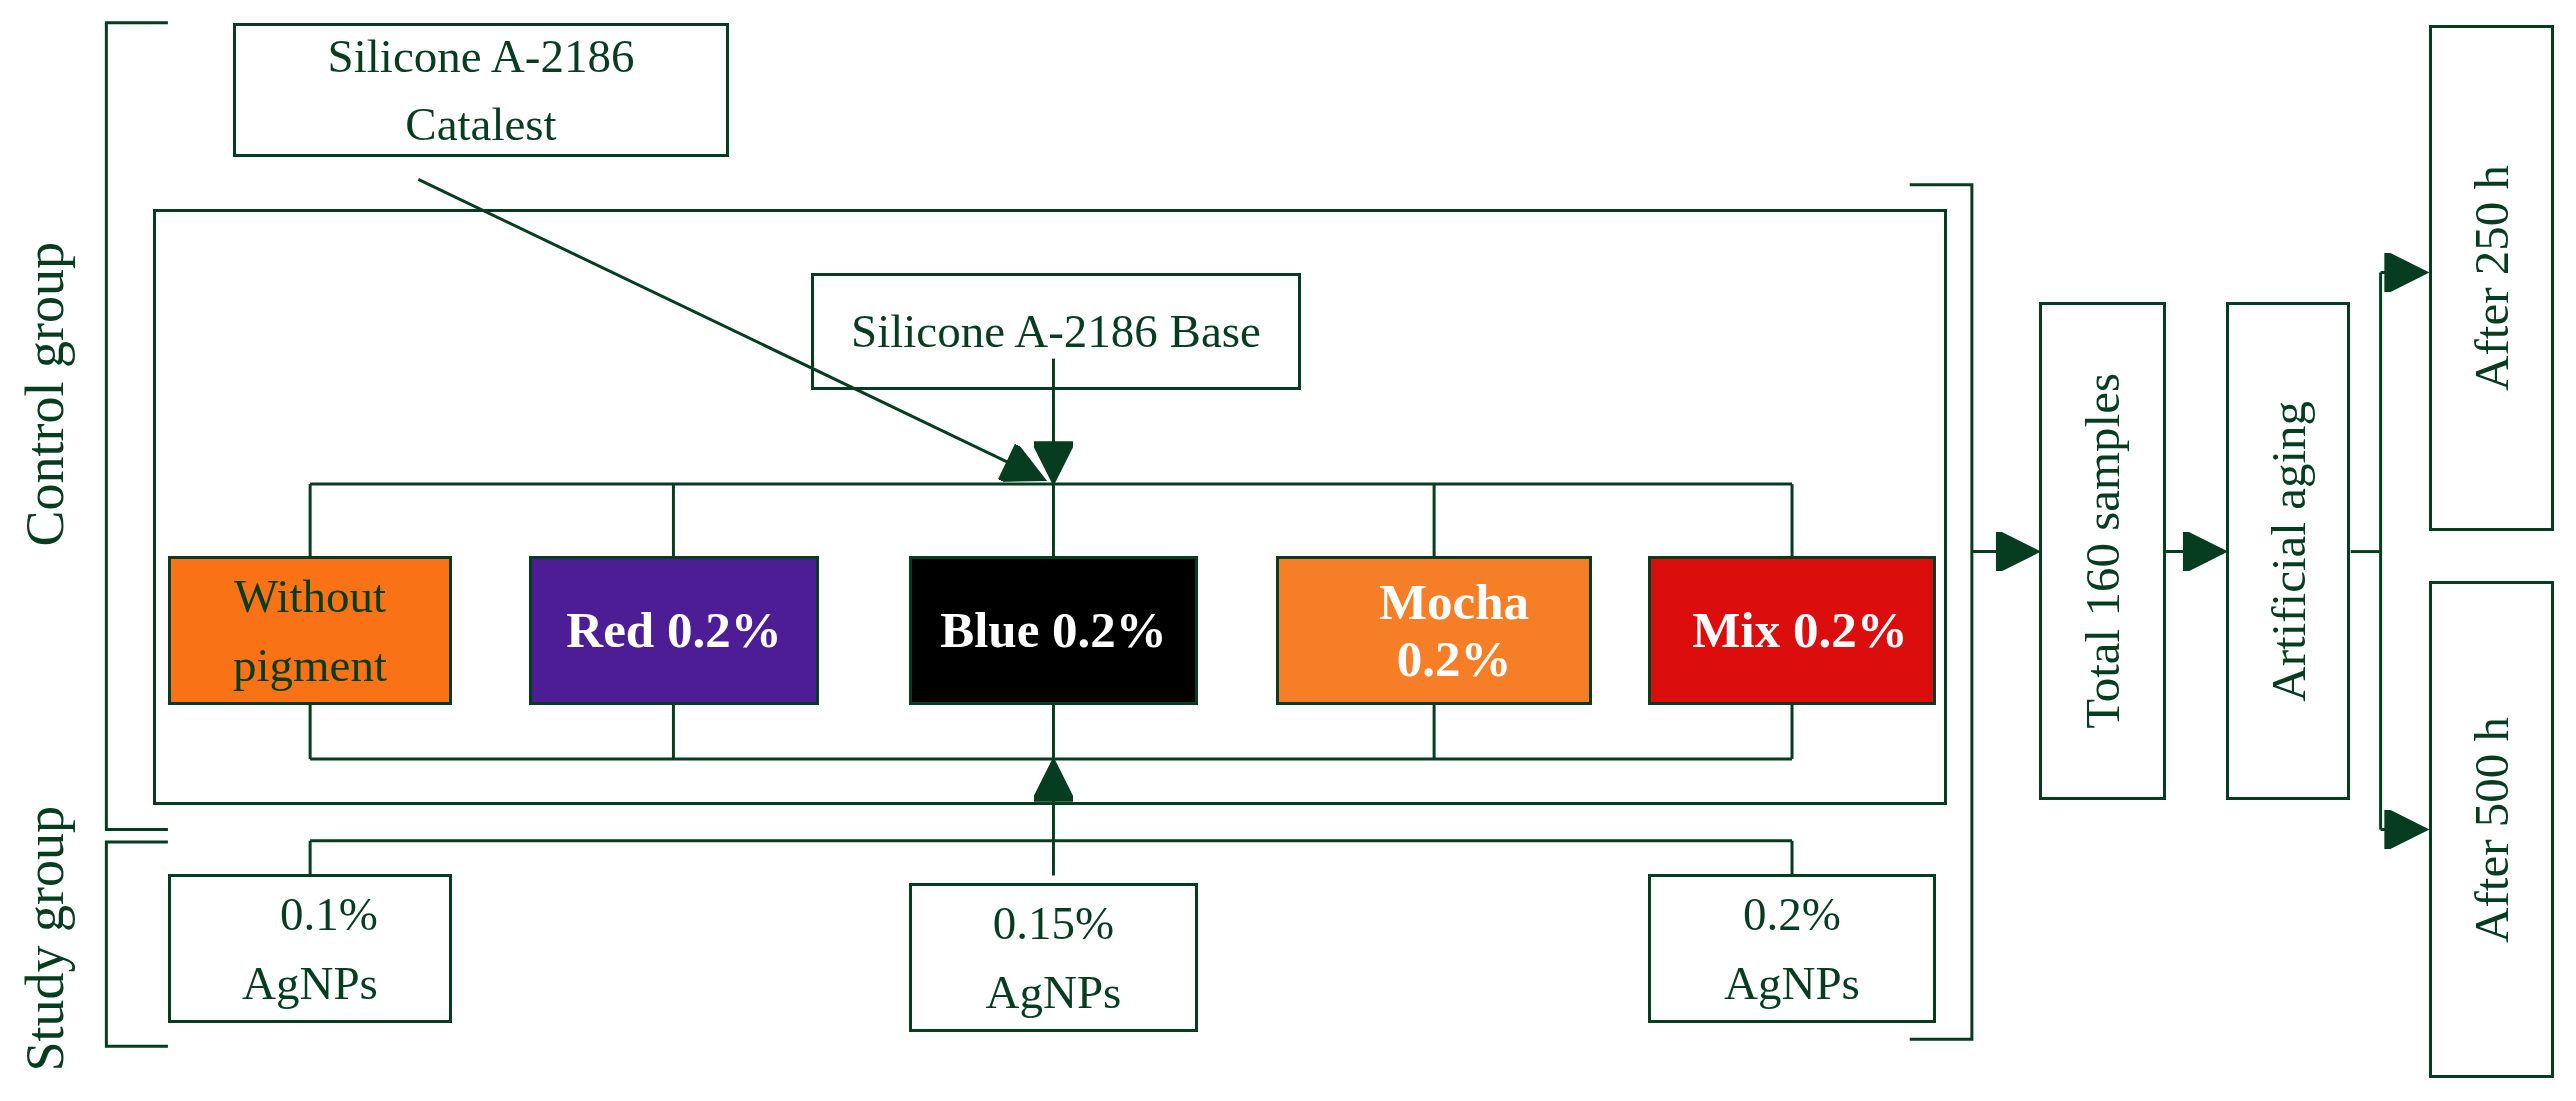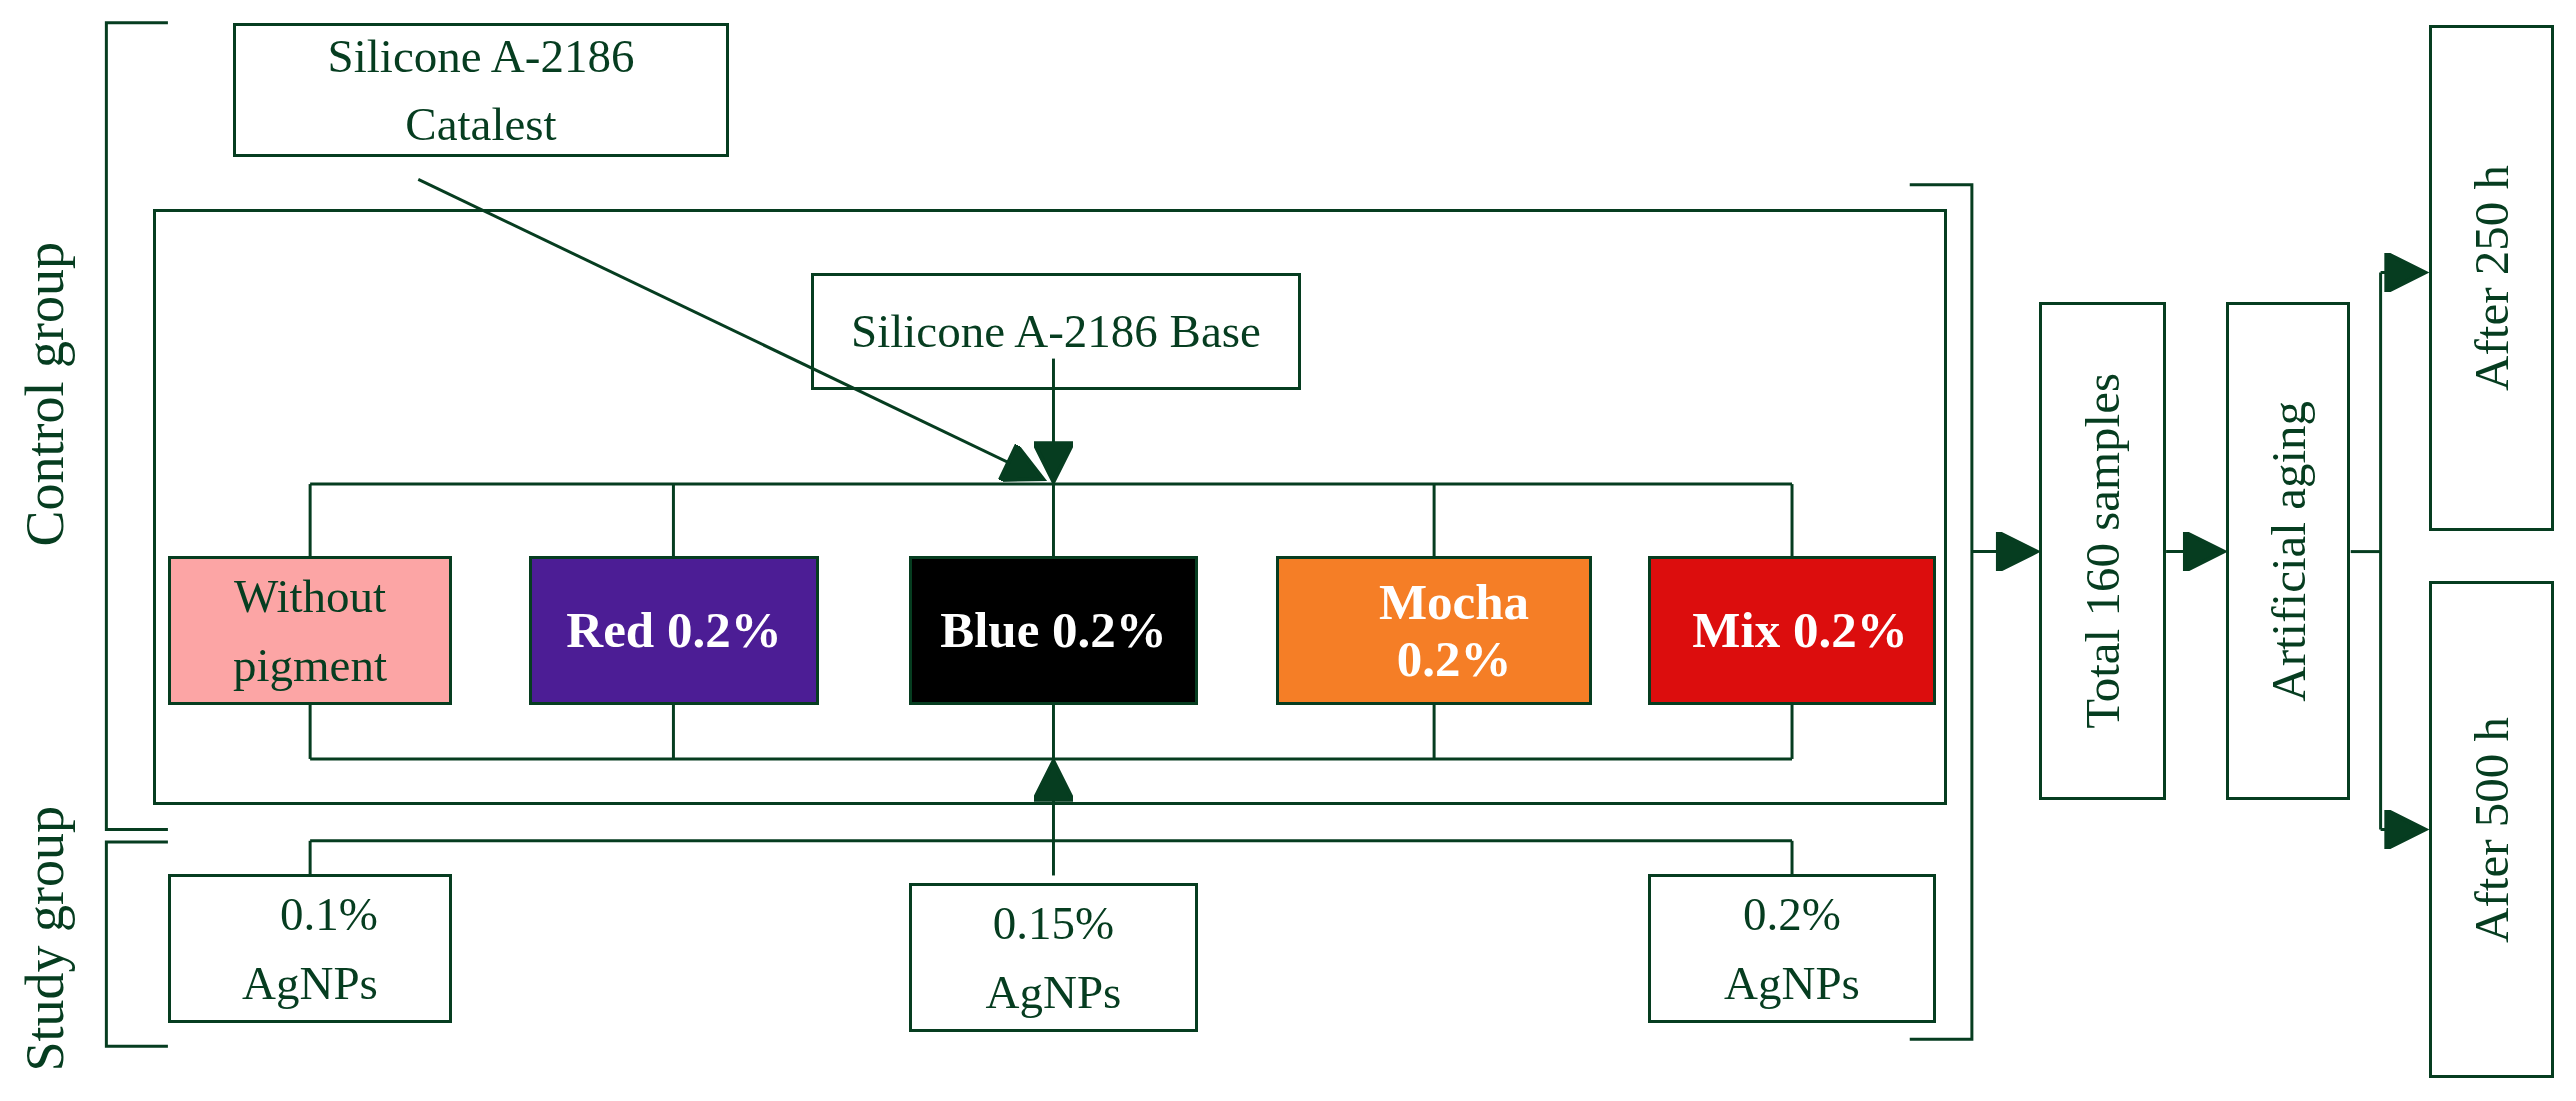--- a/index.html
+++ b/index.html
@@ -41,21 +41,21 @@
 
   <div class="box" style="left:185px; top:23px; width:496px; height:134px;margin-left:48px;">
     <span class="box-label">Silicone A-2186
 Catalest</span>
   </div>
 
   <div class="box" style="left:811px; top:241px; width:490px; height:117px;margin-top:32px;">
     <span class="box-label">Silicone A-2186 Base</span>
   </div>
 
-  <div class="box" style="left: 168px; top: 556px; width: 284px; height: 149px; background: #fca5a5;">
+  <div class="box" style="left: 168px; top: 556px; width: 284px; height: 149px; background: #f97316;">
     <span class="box-label" style="color: rgb(6, 61, 32);">Without
 pigment</span>
   </div>
   <div class="box pig" style="left: 529px; top: 556px; width: 290px; height: 149px; background: #4c1d95;">
     <span class="box-label" style="color: rgb(255, 255, 255);">Red 0.2%</span>
   </div>
   <div class="box pig" style="left: 909px; top: 556px; width: 289px; height: 149px; background: #000000;">
     <span class="box-label" style="color: rgb(255, 255, 255);">Blue 0.2%</span>
   </div>
   <div class="box pig" style="left: 1276px; top: 556px; width: 316px; height: 149px; background: rgb(245, 126, 38);">

